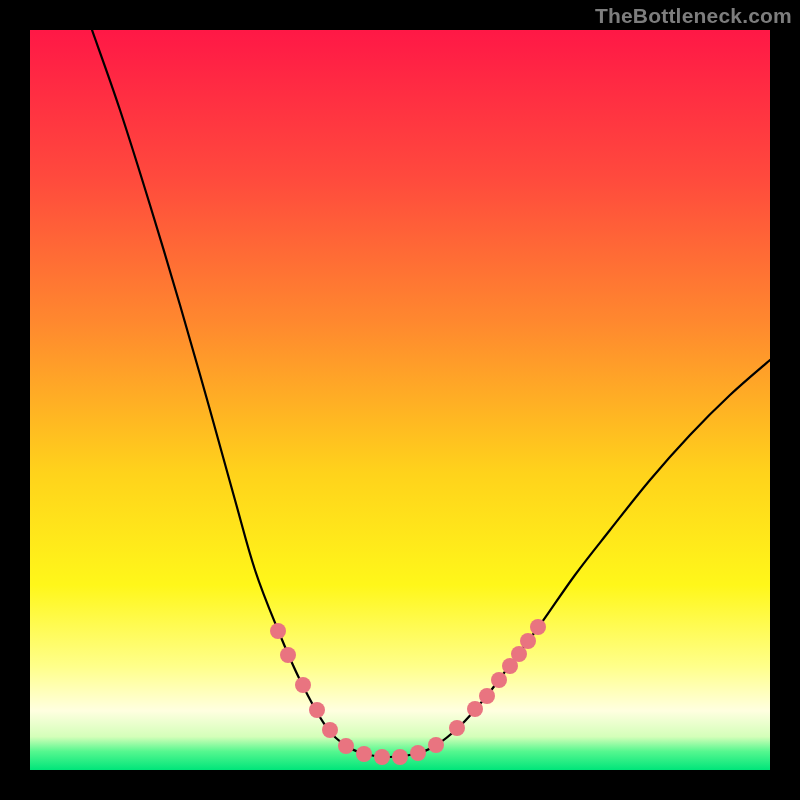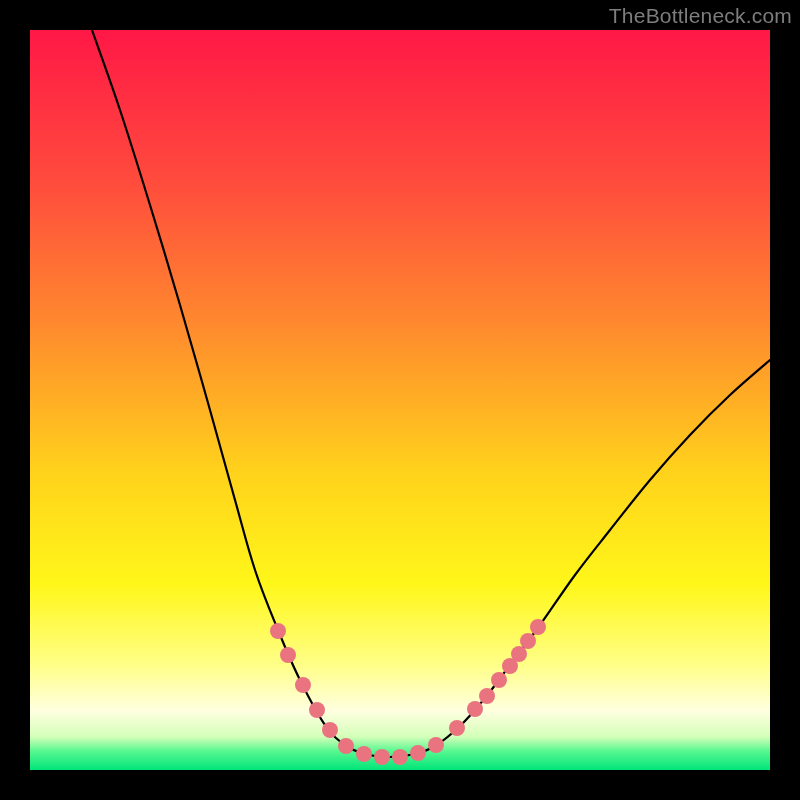--- a/index.html
+++ b/index.html
@@ -34,21 +34,21 @@
     inset: 0;
     width: 740px;
     height: 740px;
   }
   .watermark {
     position: absolute;
     top: 4px;
     right: 8px;
     color: #7d7d7d;
     font-size: 21px;
-    font-weight: 400;
+    font-weight: 700;
     letter-spacing: 0.2px;
     user-select: none;
   }
 </style>
 </head>
 <body>
 
 <div class="stage">
 
   <div class="plot">

